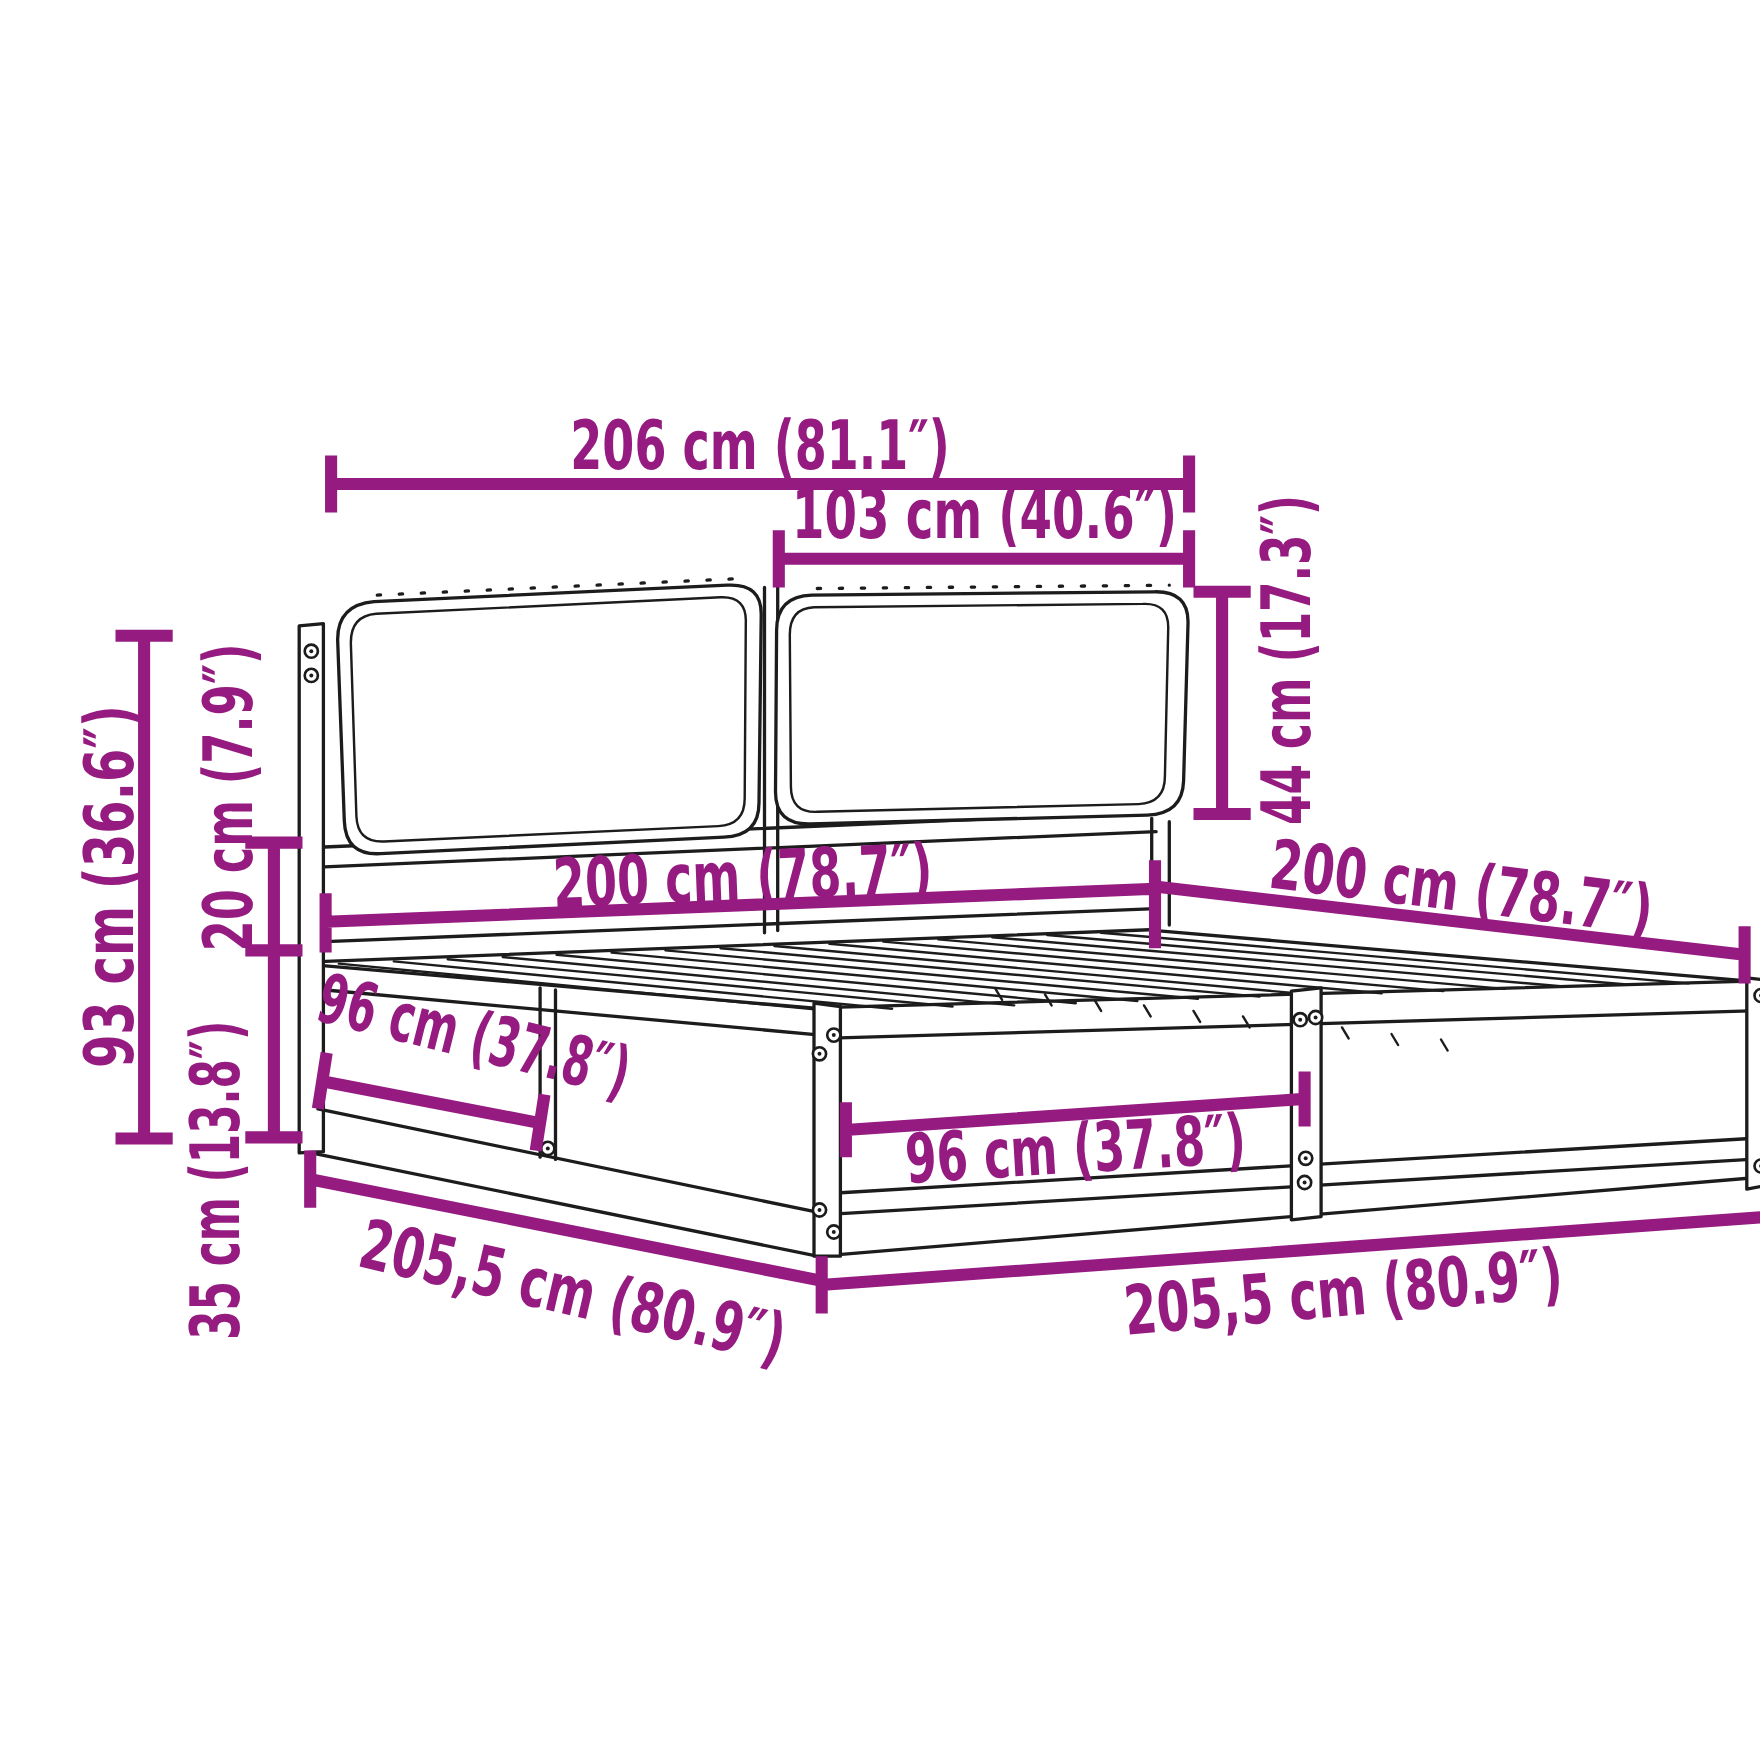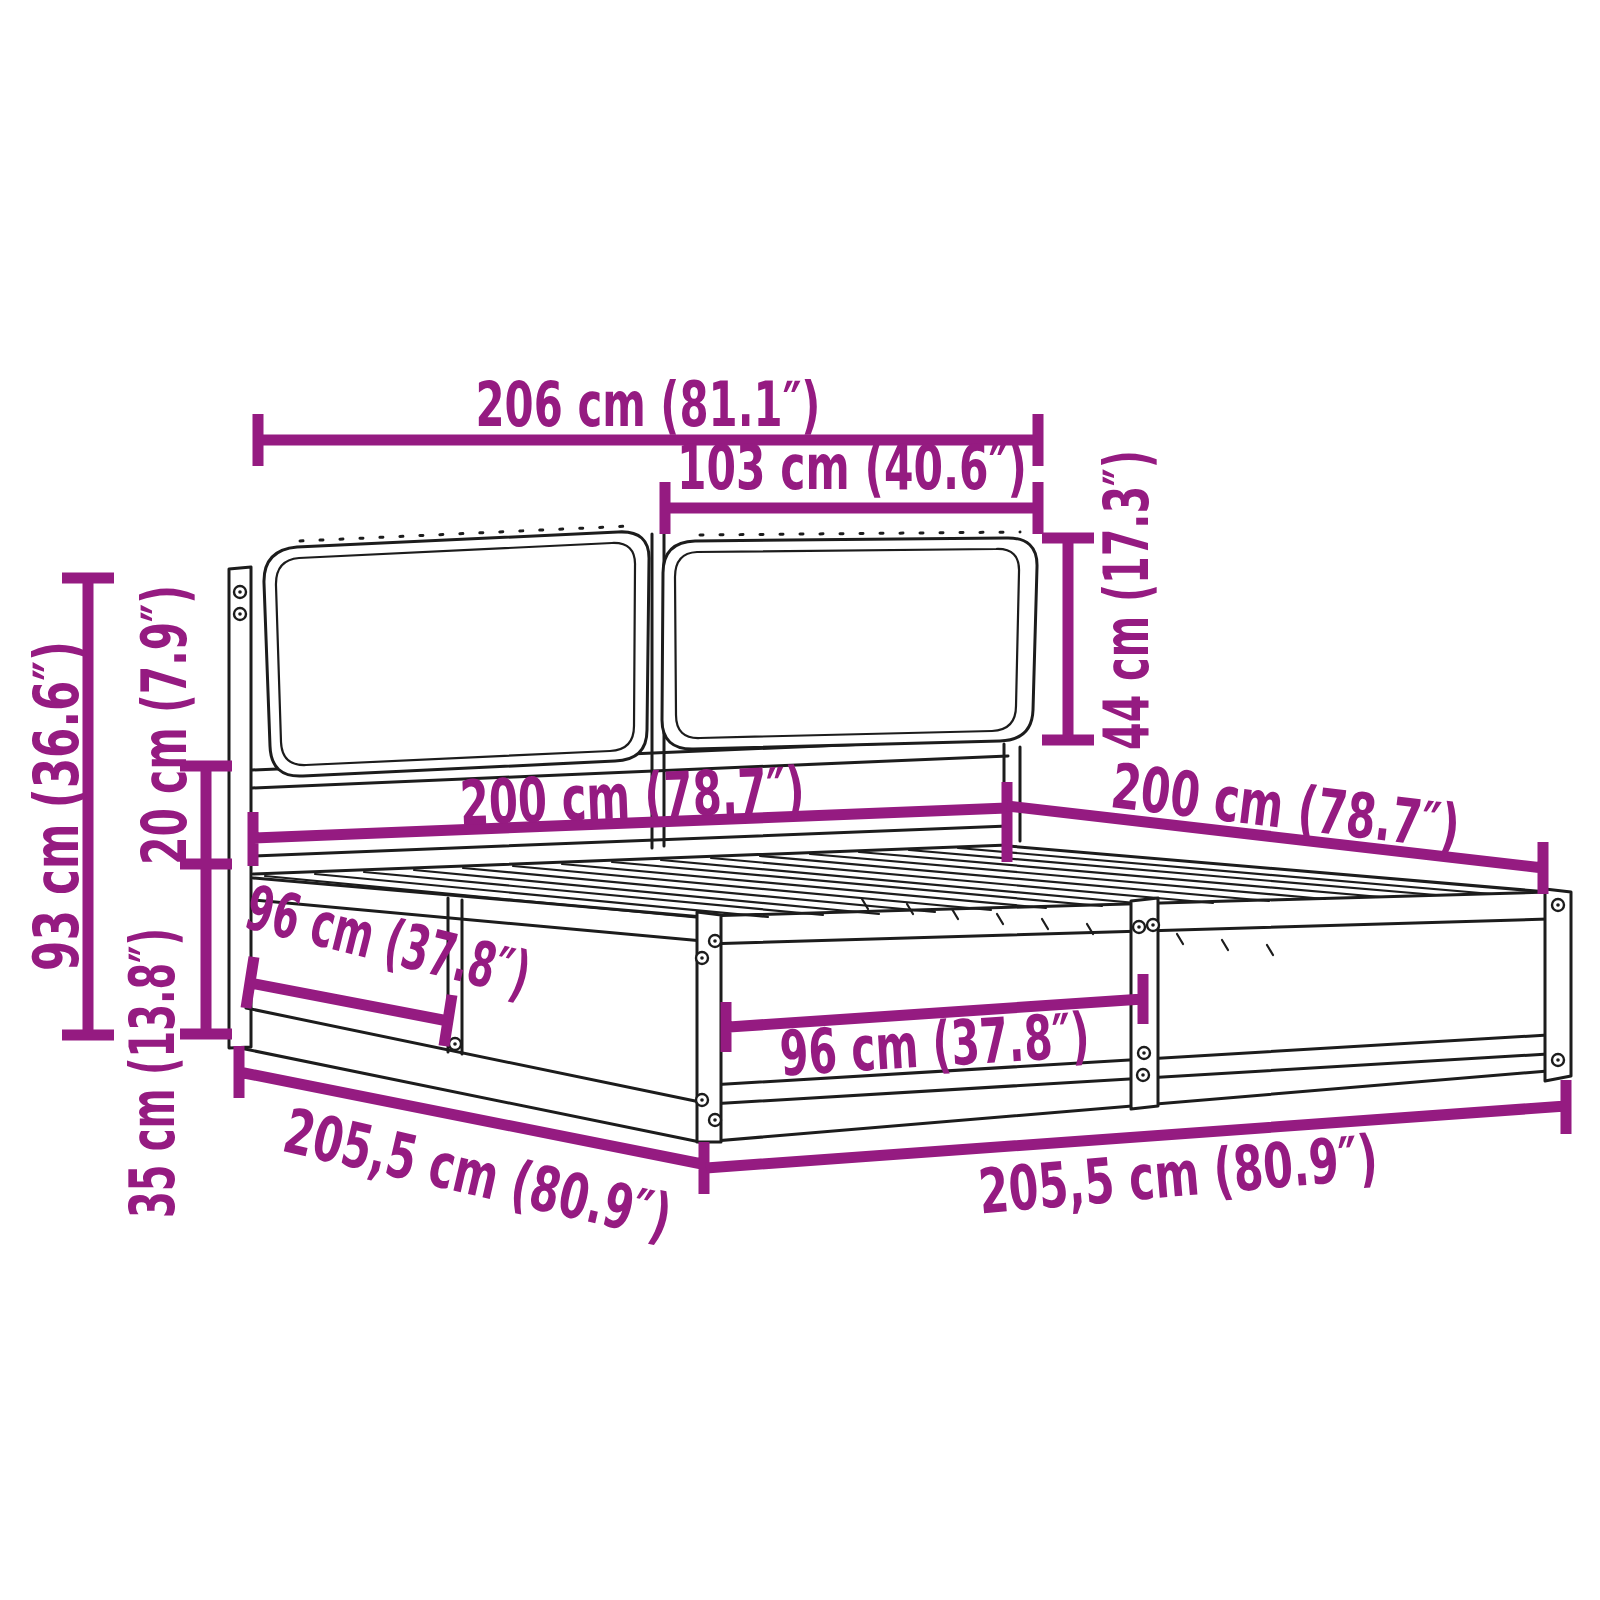--- a/index.html
+++ b/index.html
@@ -1,16 +1,16 @@
 <!DOCTYPE html>
 <html><head>
 <meta charset="utf-8">
 <style>
   html,body{margin:0;padding:0;background:#ffffff;}
-  .stage{width:1296px;height:1600px;position:relative;background:#fff;}
+  .stage{width:1296px;height:1600px;position:relative;background:#fff;margin-left:43px;}
   svg{display:block;}
   
   .ink{stroke:currentColor;fill:none;stroke-width:3;stroke-linecap:round;stroke-linejoin:round;}
   .ink .fillw{fill:#ffffff;}
   .ink .thin{stroke-width:2.2;}
   .ink .dash{stroke-width:3;stroke-dasharray:3 17;}
   .screw{fill:#ffffff;stroke:currentColor;stroke-width:2.4;}
   .screwdot{fill:currentColor;stroke:none;}
   
   .dims{stroke:currentColor;fill:none;}

